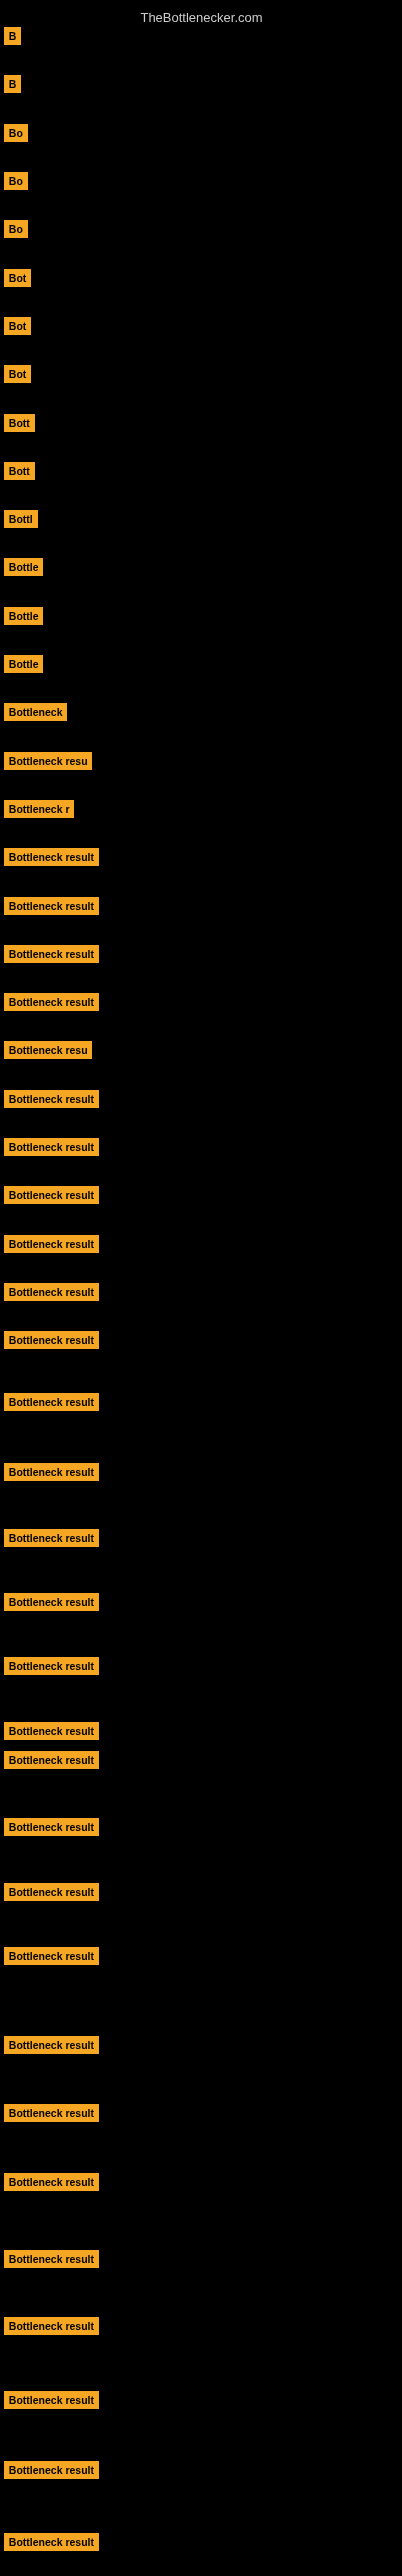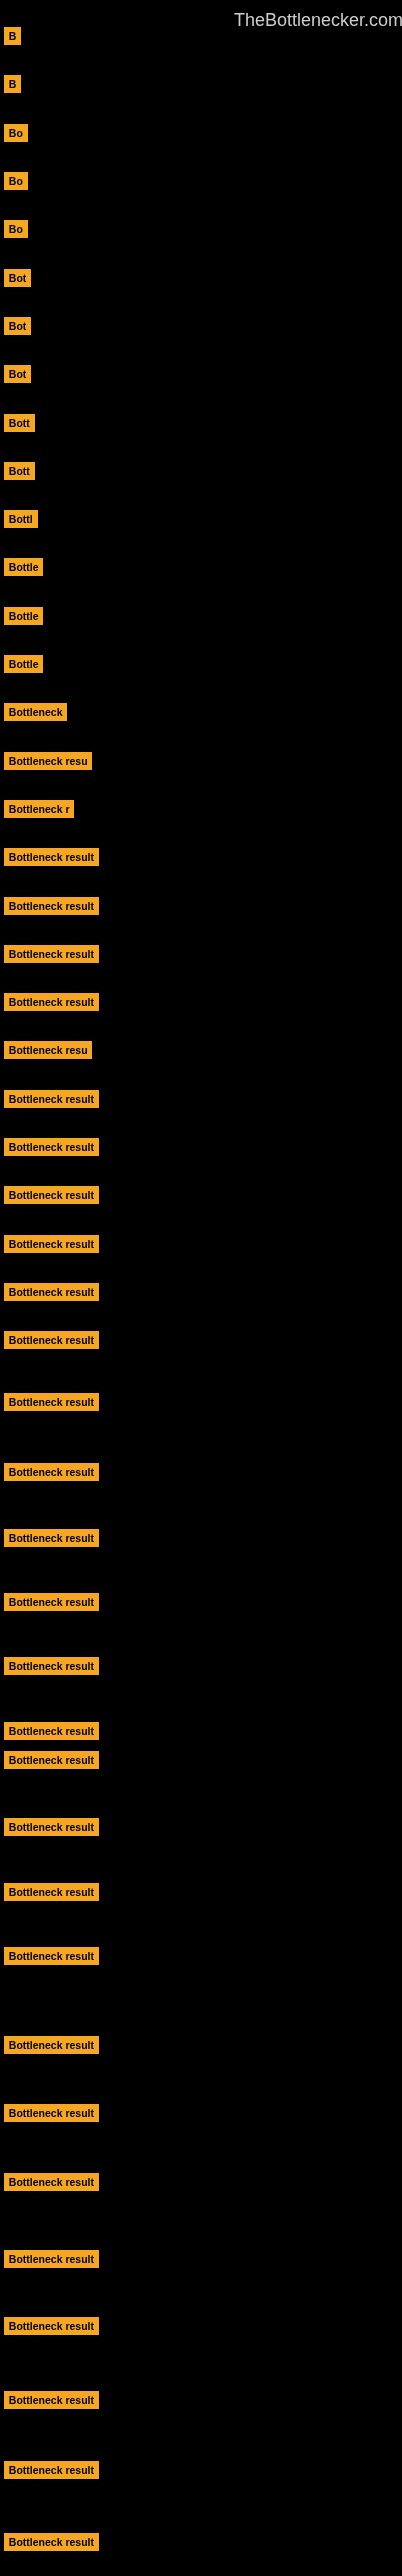--- a/index.html
+++ b/index.html
@@ -11,22 +11,22 @@
     body {
       background-color: #000000;
       width: 403px;
       min-height: 2576px;
       font-family: Arial, sans-serif;
       position: relative;
     }
 
     .site-title {
       color: #cccccc;
-      font-size: 18px;
-      text-align: right;
+      font-size: 13px;
+      text-align: center;
       padding: 6.4px 0;
       position: absolute;
       top: 4px;
       left: 0;
       right: 0;
     }
 
     .bottleneck-label {
       background-color: #f5a623;
       color: #000000;

